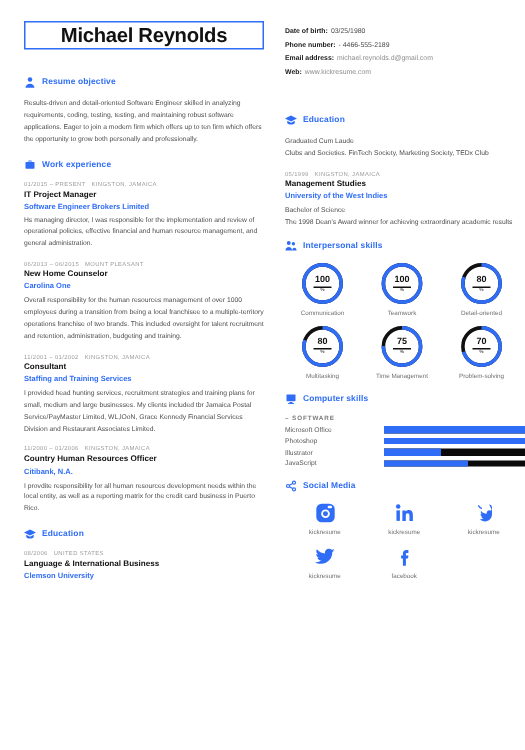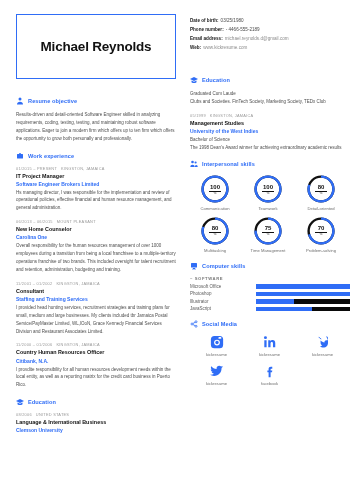--- a/index.html
+++ b/index.html
@@ -10,21 +10,21 @@
     color: #2b2b2b;
     overflow: hidden;
   }
   .page { position: relative; width: 350px; height: 500px; padding: 14px 16px 0 16px; display: flex; gap: 14px; }
   .col-left { width: 160px; flex: 0 0 160px; }
   .col-right { width: 160px; flex: 0 0 160px; }
 
   
   .name-box {
     border: 1.2px solid #2f6df6;
-    padding: 24px 8px;
+    padding: 1px 8px;
     text-align: center;
     margin-bottom: 18px;
   }
   .name-box .name {
     font-size: 13.5px; font-weight: bold; letter-spacing: -0.2px; color: #111;
   }
   .contact { padding-top: 3px; }
   .contact .row { font-size: 4.6px; line-height: 1.95; white-space: nowrap; }
   .contact .k { font-weight: bold; color: #1b1b1b; }
   .contact .v { color: #4a4a4a; margin-left: 2px; }

